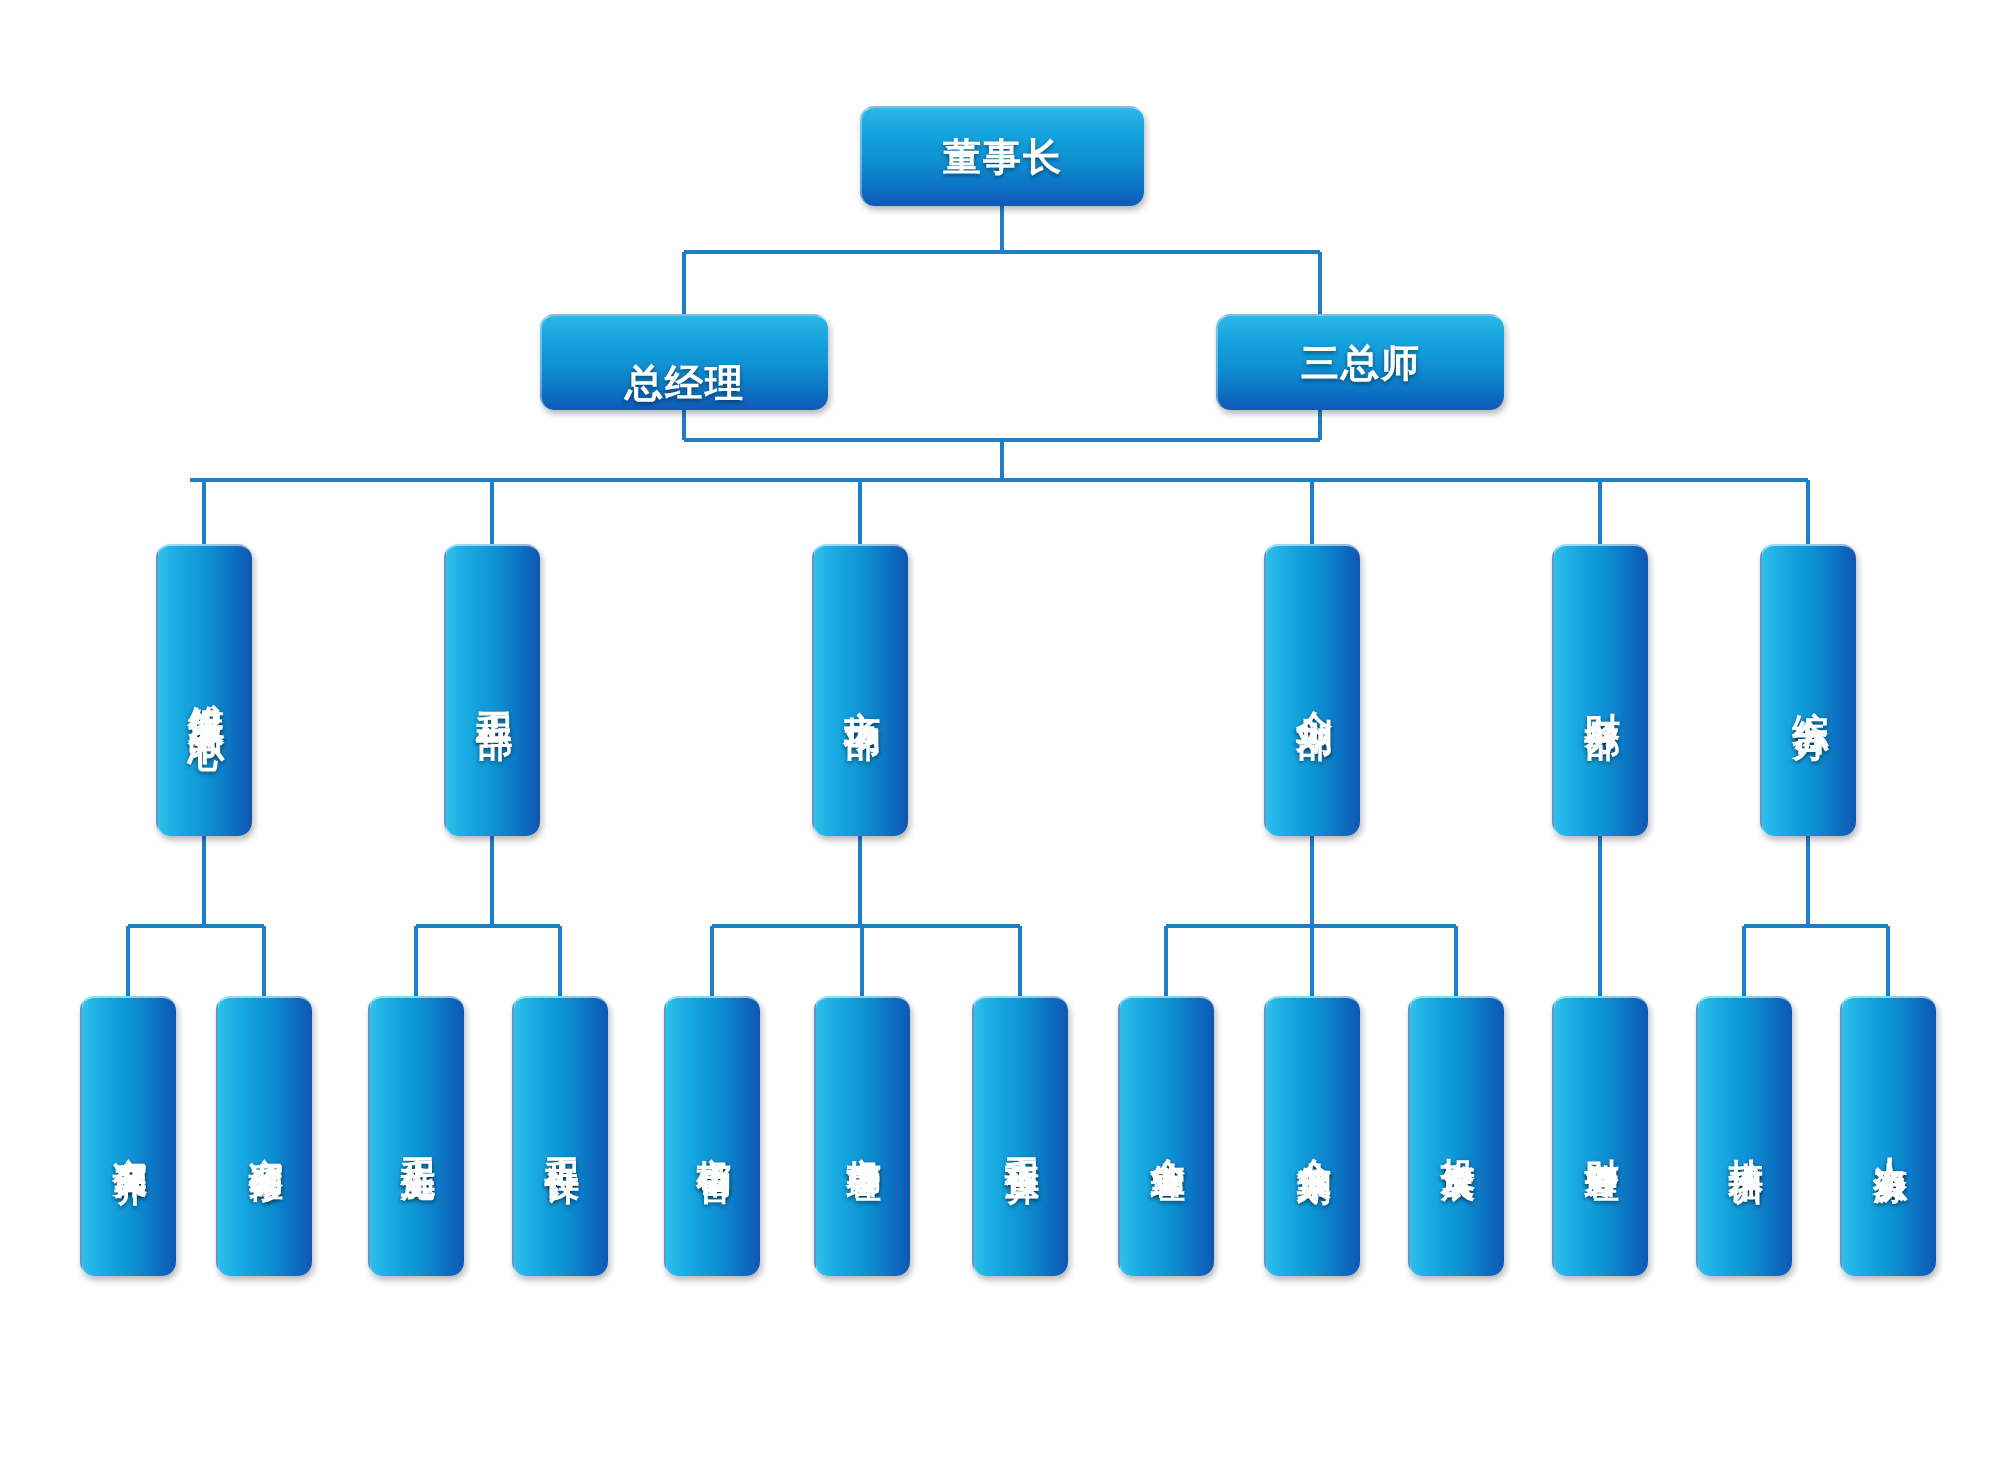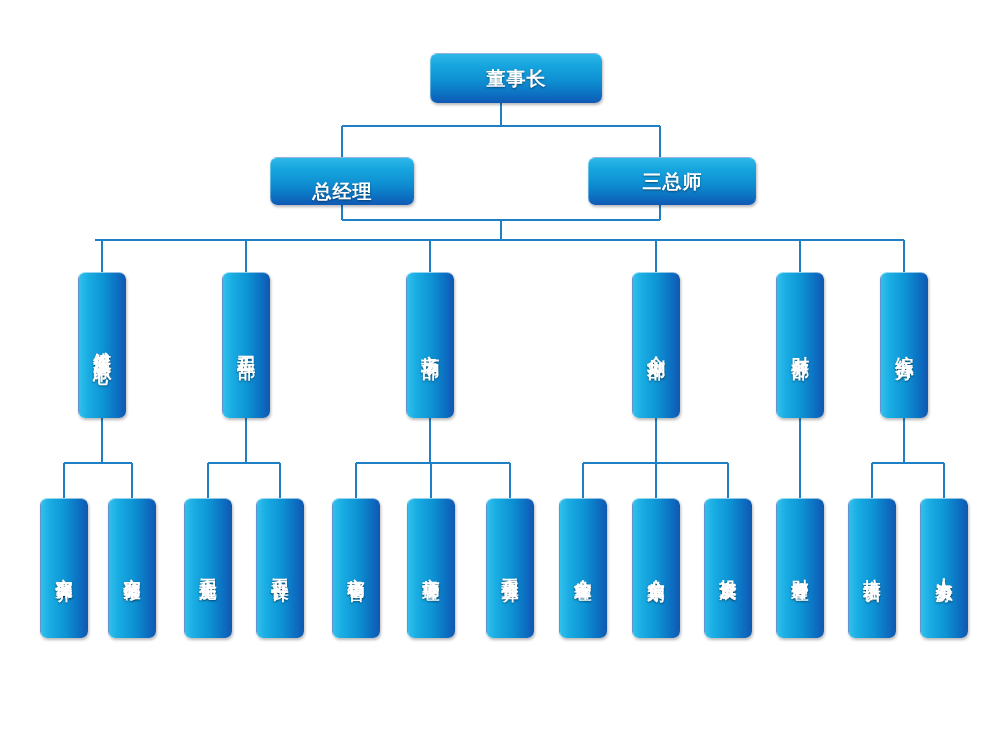--- a/index.html
+++ b/index.html
@@ -116,28 +116,28 @@
       <line x1="583" y1="463" x2="583" y2="498" stroke="#1f7fc4" stroke-width="1.6" shape-rendering="crispEdges"></line>
       <line x1="656" y1="463" x2="656" y2="498" stroke="#1f7fc4" stroke-width="1.6" shape-rendering="crispEdges"></line>
       <line x1="728" y1="463" x2="728" y2="498" stroke="#1f7fc4" stroke-width="1.6" shape-rendering="crispEdges"></line>
       <line x1="800" y1="418" x2="800" y2="498" stroke="#1f7fc4" stroke-width="1.6" shape-rendering="crispEdges"></line>
       <line x1="904" y1="418" x2="904" y2="463" stroke="#1f7fc4" stroke-width="1.6" shape-rendering="crispEdges"></line>
       <line x1="872" y1="463" x2="944" y2="463" stroke="#1f7fc4" stroke-width="1.6" shape-rendering="crispEdges"></line>
       <line x1="872" y1="463" x2="872" y2="498" stroke="#1f7fc4" stroke-width="1.6" shape-rendering="crispEdges"></line>
       <line x1="944" y1="463" x2="944" y2="498" stroke="#1f7fc4" stroke-width="1.6" shape-rendering="crispEdges"></line>
     </svg>
 
-  <div class="node horiz" style="left:430px; top:53px; width:172px; height:50px;">
+  <div class="node horiz" style="left:430px; top:53px; width:142px; height:50px;">
     <span class="label">董事长</span>
   </div>
 
   <div class="node horiz" style="left:270px; top:157px; width:144px; height:48px;align-items:flex-end;">
     <span class="label">总经理</span>
   </div>
-  <div class="node horiz" style="left:588px; top:157px; width:168px; height:48px;">
+  <div class="node horiz" style="left:608px; top:157px; width:144px; height:48px;">
     <span class="label">三总师</span>
   </div>
 
   <div class="node vert" style="left:78px; top:272px; width:48px; height:146px;">
     <span class="label">维保服务中心</span>
   </div>
   <div class="node vert" style="left:222px; top:272px; width:48px; height:146px;">
     <span class="label">工程部</span>
   </div>
   <div class="node vert" style="left:406px; top:272px; width:48px; height:146px;">

